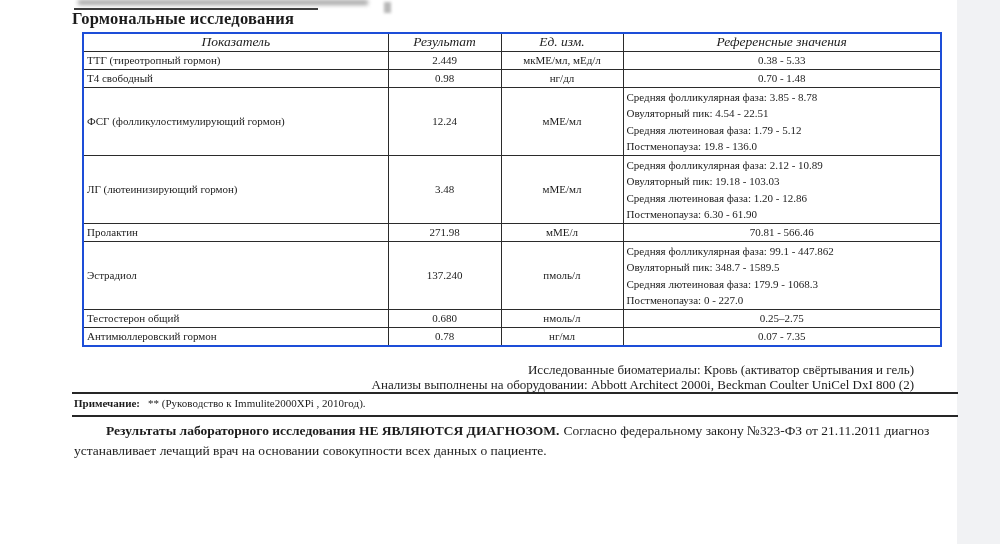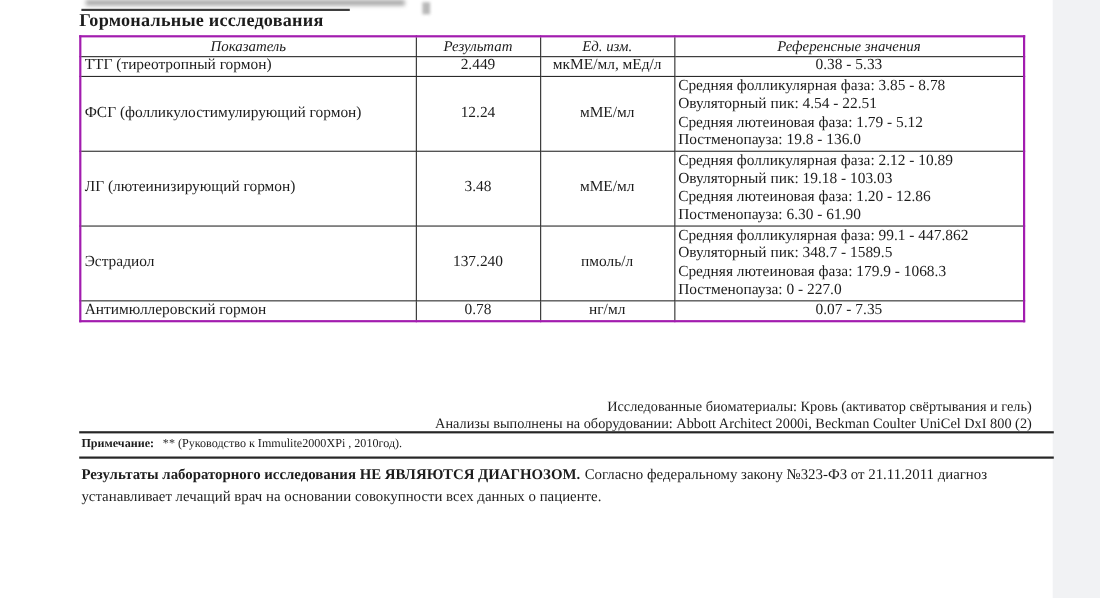--- a/index.html
+++ b/index.html
@@ -10,41 +10,41 @@
   }
   .right-gutter{position:absolute;top:0;right:0;width:43px;height:544px;background:#f1f2f4;}
   
   .redacted-strip{position:absolute;left:78px;top:0;width:290px;height:5px;background:#4a4a4a;filter:blur(2px);opacity:.5;}
   .redacted-underline{position:absolute;left:74px;top:8px;width:244px;height:0;border-top:2px solid #3f3f3f;}
   .redacted-tick{position:absolute;left:384px;top:2px;width:7px;height:11px;background:#8a8a8a;filter:blur(1.5px);opacity:.6;}
 
   .doc-title{position:absolute;left:72px;top:9px;width:858px;text-align:left;
     font-weight:bold;font-size:16.5px;letter-spacing:.2px;}
 
-  table.results{position:absolute;left:72px;top:32px;width:858px;border-collapse:collapse;
-    border:2px solid #a21caf;table-layout:fixed;}
+  table.results{position:absolute;left:82px;top:32px;width:858px;border-collapse:collapse;
+    border:2px solid #1d4ed8;table-layout:fixed;}
   table.results td,table.results th{border:1px solid #2b2b2b;padding:0 3px;
-    font-size:14px;line-height:16.5px;vertical-align:middle;}
+    font-size:11px;line-height:16.5px;vertical-align:middle;}
   table.results th{font-style:italic;font-weight:normal;font-size:13.5px;height:17px;text-align:center;}
   td.c-name{text-align:left;padding-left:5px;}
   td.c-result,td.c-unit,td.c-ref{text-align:center;}
   tr.r-single td{height:17px;}
   tr.r-multi td{height:67px;}
   .ref-line{display:block;text-align:left;}
 
-  .foot-right{position:absolute;left:80px;width:858px;text-align:right;font-size:13px;line-height:14px;}
+  .foot-right{position:absolute;left:56px;width:858px;text-align:right;font-size:13px;line-height:14px;}
   .foot-bio{top:363px;}
   .foot-equip{top:378px;text-align:right;}
   .hr{position:absolute;left:72px;width:886px;height:0;border-top:2.5px solid #262626;}
   .hr-1{top:392px;}
   .hr-2{top:415px;}
   .note-line{position:absolute;left:74px;top:397px;width:880px;font-size:11px;}
   .note-line b{margin-right:8px;}
   .disclaimer{position:absolute;left:74px;top:421px;width:888px;font-size:13.5px;line-height:19.5px;}
-  .disclaimer b{margin-right:4px;}
+  .disclaimer b{margin-right:4px;margin-left:32px;}
 </style>
 </head>
 <body>
 
 <div class="right-gutter"></div>
 
 <div class="redacted-strip"></div>
 <div class="redacted-underline"></div>
 <div class="redacted-tick"></div>
 
@@ -65,20 +65,26 @@
     <th>Референсные значения</th>
   </tr>
 
   <tr class="r-single">
     <td class="c-name">ТТГ (тиреотропный гормон)</td>
     <td class="c-result">2.449</td>
     <td class="c-unit">мкМЕ/мл, мЕд/л</td>
     <td class="c-ref">0.38 - 5.33</td>
   </tr>
 
+  <tr class="r-single">
+    <td class="c-name">Т4 свободный</td>
+    <td class="c-result">0.98</td>
+    <td class="c-unit">нг/дл</td>
+    <td class="c-ref">0.70 - 1.48</td>
+  </tr>
 
 
   <tr class="r-multi">
     <td class="c-name">ФСГ (фолликулостимулирующий гормон)</td>
     <td class="c-result">12.24</td>
     <td class="c-unit">мМЕ/мл</td>
     <td class="c-ref">
       <span class="ref-line">Средняя фолликулярная фаза: 3.85 - 8.78</span>
       <span class="ref-line">Овуляторный пик: 4.54 - 22.51</span>
       <span class="ref-line">Средняя лютеиновая фаза: 1.79 - 5.12</span>
@@ -91,33 +97,45 @@
     <td class="c-result">3.48</td>
     <td class="c-unit">мМЕ/мл</td>
     <td class="c-ref">
       <span class="ref-line">Средняя фолликулярная фаза: 2.12 - 10.89</span>
       <span class="ref-line">Овуляторный пик: 19.18 - 103.03</span>
       <span class="ref-line">Средняя лютеиновая фаза: 1.20 - 12.86</span>
       <span class="ref-line">Постменопауза: 6.30 - 61.90</span>
     </td>
   </tr>
 
+  <tr class="r-single">
+    <td class="c-name">Пролактин</td>
+    <td class="c-result">271.98</td>
+    <td class="c-unit">мМЕ/л</td>
+    <td class="c-ref">70.81 - 566.46</td>
+  </tr>
 
   <tr class="r-multi">
     <td class="c-name">Эстрадиол</td>
     <td class="c-result">137.240</td>
     <td class="c-unit">пмоль/л</td>
     <td class="c-ref">
       <span class="ref-line">Средняя фолликулярная фаза: 99.1 - 447.862</span>
       <span class="ref-line">Овуляторный пик: 348.7 - 1589.5</span>
       <span class="ref-line">Средняя лютеиновая фаза: 179.9 - 1068.3</span>
       <span class="ref-line">Постменопауза: 0 - 227.0</span>
     </td>
   </tr>
 
+  <tr class="r-single">
+    <td class="c-name">Тестостерон общий</td>
+    <td class="c-result">0.680</td>
+    <td class="c-unit">нмоль/л</td>
+    <td class="c-ref">0.25–2.75</td>
+  </tr>
 
   <tr class="r-single">
     <td class="c-name">Антимюллеровский гормон</td>
     <td class="c-result">0.78</td>
     <td class="c-unit">нг/мл</td>
     <td class="c-ref">0.07 - 7.35</td>
   </tr>
 </tbody>
   </table>
 

